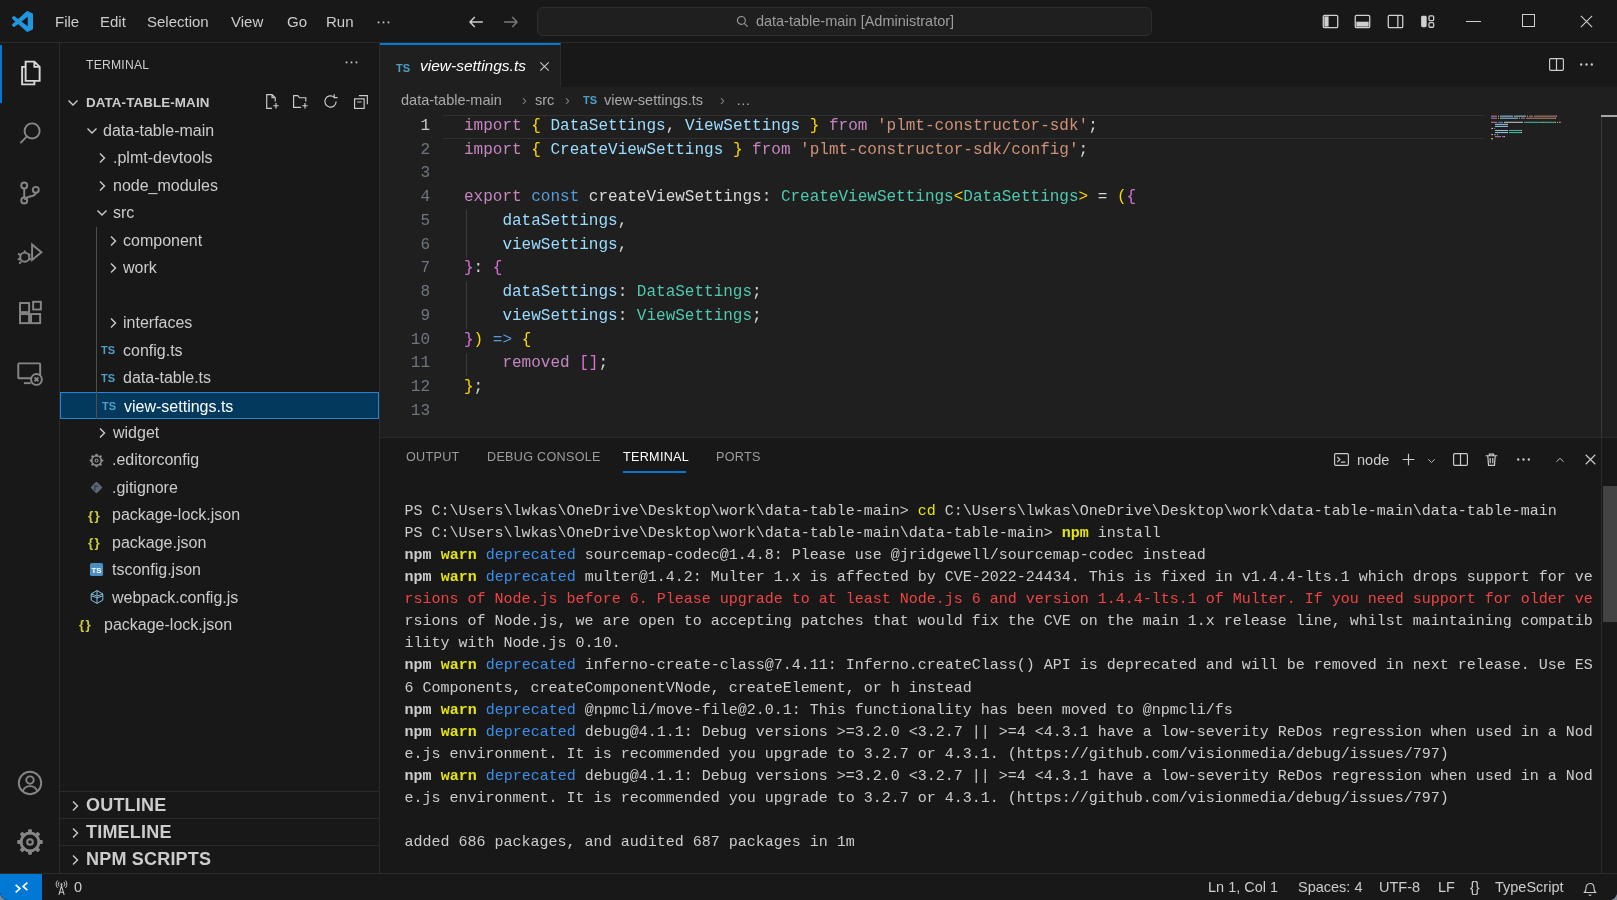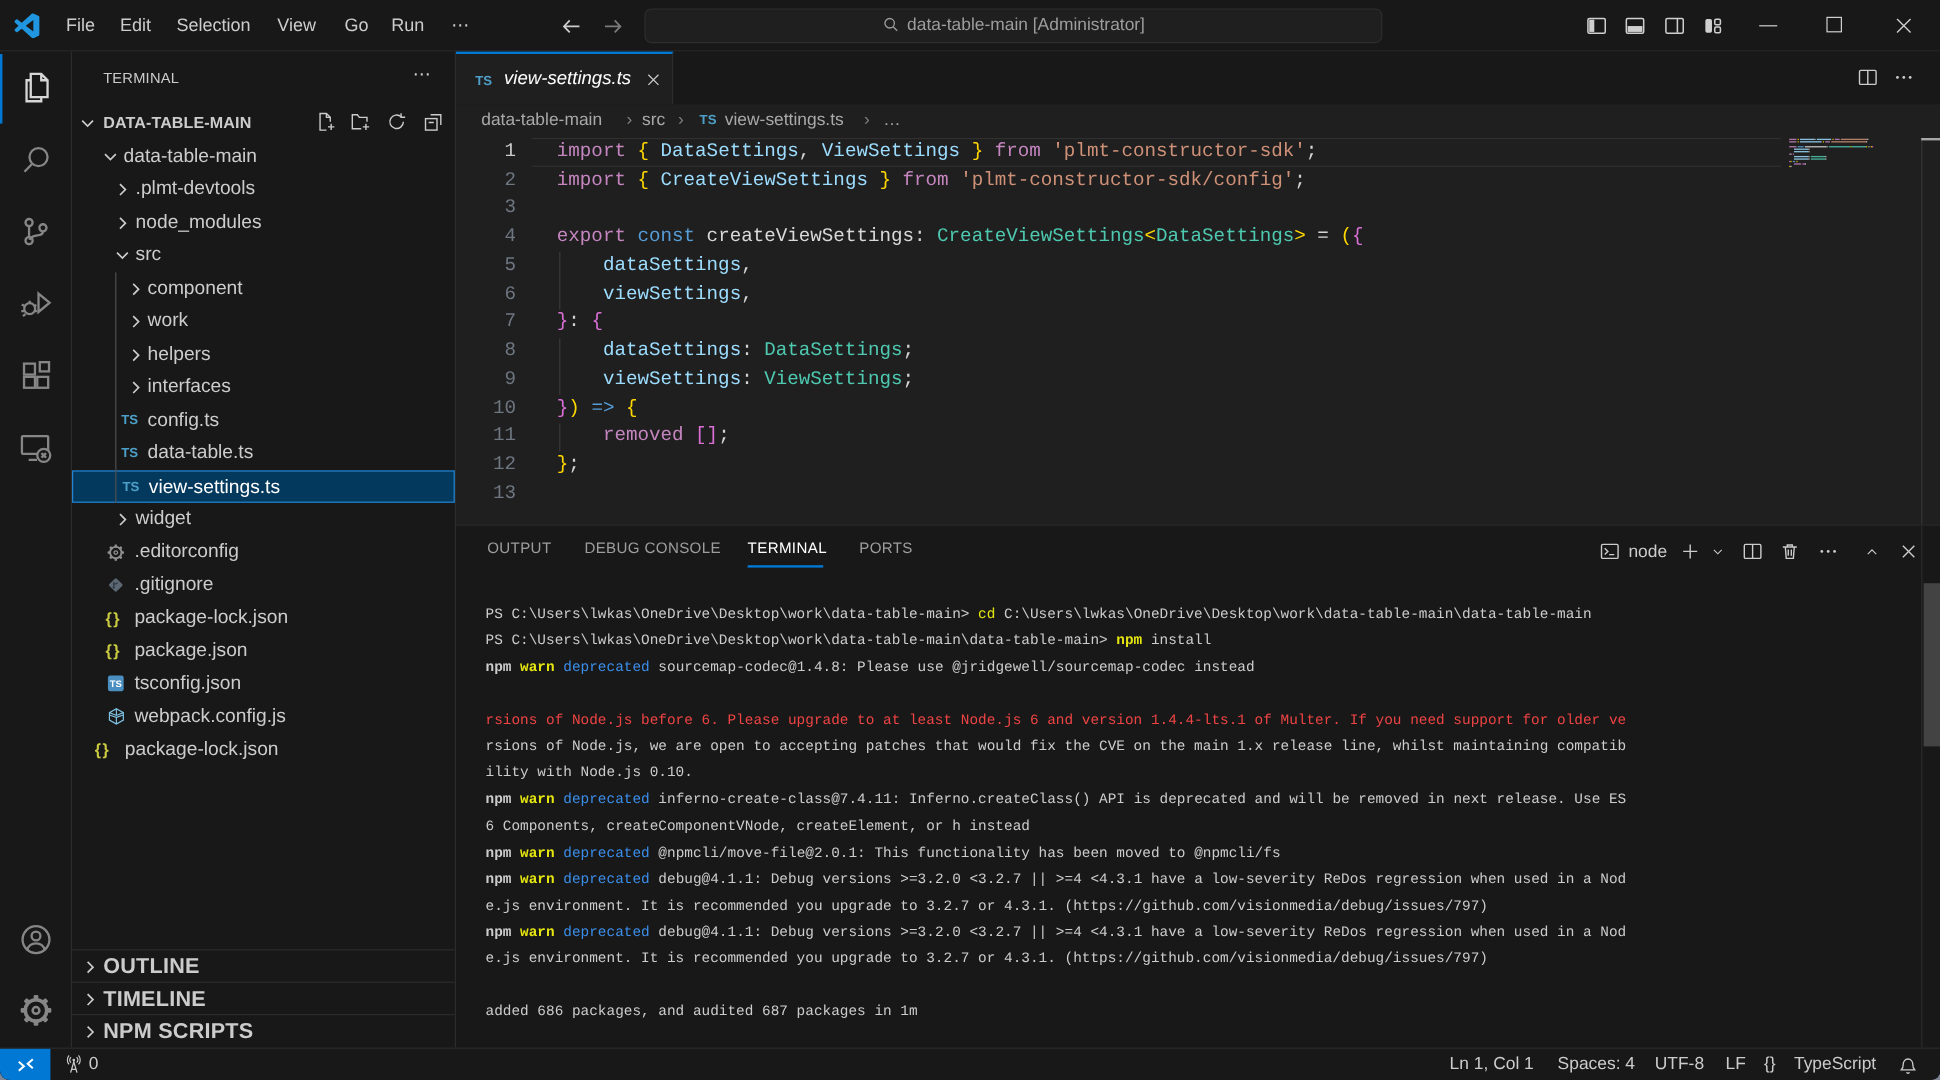--- a/index.html
+++ b/index.html
@@ -21,21 +21,21 @@
 .sect .tx{position:absolute;left:26px;top:0;line-height:27.4px;font-size:18px;font-weight:700;letter-spacing:.2px}
 #editor{position:absolute;left:380px;top:43px;width:1237px;height:394px;background:#1f1f1f}
 #tabbar{position:absolute;left:0;top:0;width:100%;height:44px;background:#181818}
 #tab{position:absolute;left:0;top:0;width:181px;height:44px;background:#1f1f1f;border-top:2px solid #0078d4;border-right:1px solid #2b2b2b}
 #crumbs{position:absolute;left:0;top:44px;width:100%;height:27.5px;background:#1f1f1f;color:#a9a9a9;font-size:14.5px;line-height:27.5px}
 #codearea{position:absolute;left:0;top:71.5px;width:100%;height:322.5px;overflow:hidden}
 .cl{position:absolute;left:84px;height:23.75px;line-height:23.75px;font-family:"Liberation Mono",monospace;font-size:16px;white-space:pre;color:#d4d4d4}
 .ln{position:absolute;left:0;width:50px;text-align:right;height:23.75px;line-height:23.75px;font-family:"Liberation Mono",monospace;font-size:16px}
 #panel{position:absolute;left:380px;top:437px;width:1237px;height:435.5px;background:#181818;border-top:1px solid #2b2b2b}
 .ptab{position:absolute;top:0;height:44px;line-height:39.5px;font-size:12.6px;letter-spacing:.3px;color:#9d9d9d}
-.tml{position:absolute;left:24.6px;height:22.07px;line-height:22.07px;font-family:"Liberation Mono",monospace;font-size:12px;white-space:pre;color:#cccccc}
+.tml{position:absolute;left:24.6px;height:22.07px;line-height:22.07px;font-family:"Liberation Mono",monospace;font-size:15px;white-space:pre;color:#cccccc}
 #status{position:absolute;left:0;top:872.5px;width:1617px;height:27.5px;background:#181818;border-top:1px solid #2b2b2b;color:#cccccc;font-size:14.5px}
 .sbi{position:absolute;top:0;height:27.5px;line-height:26px;white-space:pre}
 .ico{display:inline-block;vertical-align:middle}
 </style></head><body>
 <div id="win">
 
 <div id="title">
 <span class="abs" style="left:12px;top:11px"><svg width="21" height="21" viewBox="0 0 24 24">
           <path fill="#2196e0" d="M23.15 2.587 18.21.21a1.494 1.494 0 0 0-1.705.29l-9.46 8.63-4.12-3.128a.999.999 0 0 0-1.276.057L.327 7.261A1 1 0 0 0 .326 8.74L3.899 12 .326 15.26a1 1 0 0 0 .001 1.479L1.65 17.94a.999.999 0 0 0 1.276.057l4.12-3.128 9.46 8.63a1.492 1.492 0 0 0 1.704.29l4.942-2.377A1.5 1.5 0 0 0 24 20.06V3.939a1.5 1.5 0 0 0-.85-1.352zm-5.146 14.861L10.826 12l7.178-5.448v10.896z"></path>
         </svg></span>
@@ -181,26 +181,20 @@
           <span class="abs" style="left:45px;top:6px"><svg width="16" height="16" viewBox="0 0 16 16" fill="none" stroke="#cccccc" stroke-width="1.4">
               <path d="M6 3.5 L10.5 8 L6 12.5"></path>
             </svg></span>
           <span class="abs tlab" style="left:63px">component</span>
         </div>
 <div class="trow" style="top:137.25px">
           <span class="abs" style="left:45px;top:6px"><svg width="16" height="16" viewBox="0 0 16 16" fill="none" stroke="#cccccc" stroke-width="1.4">
               <path d="M6 3.5 L10.5 8 L6 12.5"></path>
             </svg></span>
           <span class="abs tlab" style="left:63px">work</span>
-        </div>
-<div class="trow" style="top:164.70px">
-          <span class="abs" style="left:45px;top:6px"><svg width="16" height="16" viewBox="0 0 16 16" fill="none" stroke="#cccccc" stroke-width="1.4">
-              <path d="M6 3.5 L10.5 8 L6 12.5"></path>
-            </svg></span>
-          <span class="abs tlab" style="left:63px">helpers</span>
         </div>
 <div class="trow" style="top:192.15px">
           <span class="abs" style="left:45px;top:6px"><svg width="16" height="16" viewBox="0 0 16 16" fill="none" stroke="#cccccc" stroke-width="1.4">
               <path d="M6 3.5 L10.5 8 L6 12.5"></path>
             </svg></span>
           <span class="abs tlab" style="left:63px">interfaces</span>
         </div>
 <div class="trow" style="top:219.60px">
           <span class="abs fici" style="left:41px;top:0">
             <span class="fic" style="color:#4d9fc7;font-weight:700;font-size:11px">TS</span>
@@ -459,20 +453,21 @@
         </svg></span>
 <span class="abs" style="left:1173px;top:15px"><svg width="14" height="14" viewBox="0 0 16 16" fill="none" stroke="#cccccc" stroke-width="1.1">
           <path d="M4 10 8 6 12 10"></path>
         </svg></span>
 <span class="abs" style="left:1202px;top:13px"><svg width="17" height="17" viewBox="0 0 16 16" fill="none" stroke="#cccccc" stroke-width="1.1">
           <path d="M3.5 3.5l9 9M12.5 3.5l-9 9"></path>
         </svg></span>
 <div class="tml" style="top:63.00px"><span style="color:#cccccc">PS C:\Users\lwkas\OneDrive\Desktop\work\data-table-main&gt; </span><span style="color:#e5e510">cd</span><span style="color:#cccccc"> C:\Users\lwkas\OneDrive\Desktop\work\data-table-main\data-table-main</span></div>
 <div class="tml" style="top:85.07px"><span style="color:#cccccc">PS C:\Users\lwkas\OneDrive\Desktop\work\data-table-main\data-table-main&gt; </span><span style="color:#e5e510;font-weight:700">npm</span><span style="color:#cccccc"> install</span></div>
 <div class="tml" style="top:107.14px"><span style="color:#cccccc;font-weight:700">npm</span> <span style="color:#e5e510;font-weight:700">warn</span> <span style="color:#3b8eea">deprecated</span><span style="color:#cccccc"> sourcemap-codec@1.4.8: Please use @jridgewell/sourcemap-codec instead</span></div>
+<div class="tml" style="top:129.21px"><span style="color:#cccccc;font-weight:700">npm</span> <span style="color:#e5e510;font-weight:700">warn</span> <span style="color:#3b8eea">deprecated</span><span style="color:#cccccc"> multer@1.4.2: Multer 1.x is affected by CVE-2022-24434. This is fixed in v1.4.4-lts.1 which drops support for ve</span></div>
 <div class="tml" style="top:151.28px"><span style="color:#ef4444">rsions of Node.js before 6. Please upgrade to at least Node.js 6 and version 1.4.4-lts.1 of Multer. If you need support for older ve</span></div>
 <div class="tml" style="top:173.35px"><span style="color:#cccccc">rsions of Node.js, we are open to accepting patches that would fix the CVE on the main 1.x release line, whilst maintaining compatib</span></div>
 <div class="tml" style="top:195.42px"><span style="color:#cccccc">ility with Node.js 0.10.</span></div>
 <div class="tml" style="top:217.49px"><span style="color:#cccccc;font-weight:700">npm</span> <span style="color:#e5e510;font-weight:700">warn</span> <span style="color:#3b8eea">deprecated</span><span style="color:#cccccc"> inferno-create-class@7.4.11: Inferno.createClass() API is deprecated and will be removed in next release. Use ES</span></div>
 <div class="tml" style="top:239.56px"><span style="color:#cccccc">6 Components, createComponentVNode, createElement, or h instead</span></div>
 <div class="tml" style="top:261.63px"><span style="color:#cccccc;font-weight:700">npm</span> <span style="color:#e5e510;font-weight:700">warn</span> <span style="color:#3b8eea">deprecated</span><span style="color:#cccccc"> @npmcli/move-file@2.0.1: This functionality has been moved to @npmcli/fs</span></div>
 <div class="tml" style="top:283.70px"><span style="color:#cccccc;font-weight:700">npm</span> <span style="color:#e5e510;font-weight:700">warn</span> <span style="color:#3b8eea">deprecated</span><span style="color:#cccccc"> debug@4.1.1: Debug versions &gt;=3.2.0 &lt;3.2.7 || &gt;=4 &lt;4.3.1 have a low-severity ReDos regression when used in a Nod</span></div>
 <div class="tml" style="top:305.77px"><span style="color:#cccccc">e.js environment. It is recommended you upgrade to 3.2.7 or 4.3.1. (https://github.com/visionmedia/debug/issues/797)</span></div>
 <div class="tml" style="top:327.84px"><span style="color:#cccccc;font-weight:700">npm</span> <span style="color:#e5e510;font-weight:700">warn</span> <span style="color:#3b8eea">deprecated</span><span style="color:#cccccc"> debug@4.1.1: Debug versions &gt;=3.2.0 &lt;3.2.7 || &gt;=4 &lt;4.3.1 have a low-severity ReDos regression when used in a Nod</span></div>
 <div class="tml" style="top:349.91px"><span style="color:#cccccc">e.js environment. It is recommended you upgrade to 3.2.7 or 4.3.1. (https://github.com/visionmedia/debug/issues/797)</span></div>

